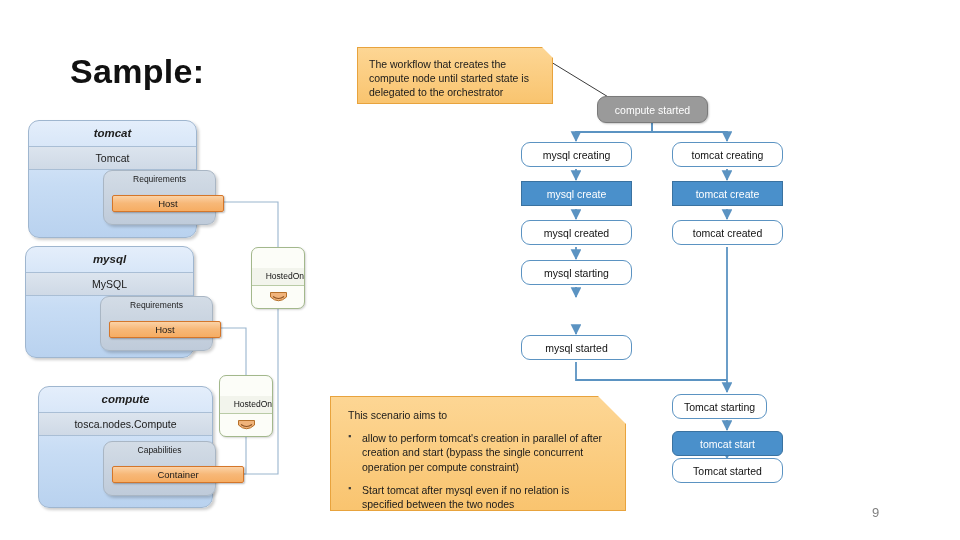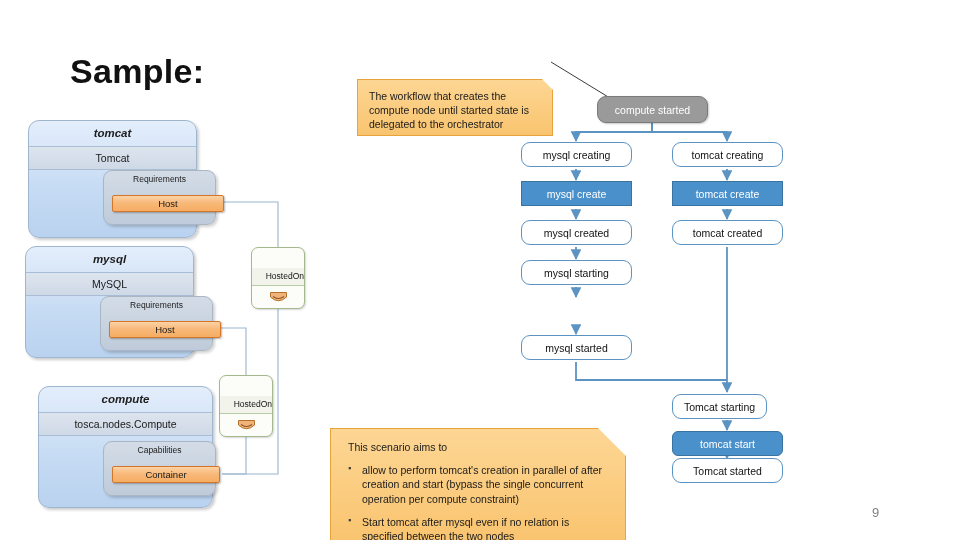--- a/index.html
+++ b/index.html
@@ -39,21 +39,20 @@
   
   .callout {
     background: #FBC97F;
     background: linear-gradient(180deg,#FDD694 0%, #F9C46F 100%);
     border: 1px solid #E8A33D;
     color: #1a1a1a;
     font-size: 10.5px;
     line-height: 1.35;
     padding: 9px 11px 9px 11px;
     box-shadow: 1px 1px 2px rgba(0,0,0,.22);
-    margin-top: 32px;
   }
   #callout-workflow {
     left: 357px; top: 47px;
     width: 196px; height: 57px;
     clip-path: polygon(0 0, calc(100% - 11px) 0, 100% 11px, 100% 100%, 0 100%);
   }
   #callout-scenario {
     left: 330px; top: 396px;
     width: 296px; height: 115px;
     clip-path: polygon(0 0, calc(100% - 28px) 0, 100% 28px, 100% 100%, 0 100%);
@@ -259,21 +258,21 @@
     <div class="subbox-title">Requirements</div>
     <div class="chip abs" style="left:8px; top:24px; width:112px;">Host</div>
   </div>
 
   <div class="abs node" style="left:38px; top:386px; width:175px; height:122px;">
     <div class="node-name">compute</div>
     <div class="node-type">tosca.nodes.Compute</div>
   </div>
   <div class="abs subbox" style="left:103px; top:441px; width:113px; height:55px;">
     <div class="subbox-title">Capabilities</div>
-    <div class="chip abs" style="left:8px; top:24px; width:108px;">Container</div>
+    <div class="chip abs" style="left:8px; top:24px; width:132px;">Container</div>
   </div>
 
   <div class="abs rel" style="left:251px; top:247px;">
     <div class="rel-title">HostedOn</div>
     <div class="rel-icon">
       <svg width="19" height="15" viewBox="0 0 19 15" aria-hidden="true">
         <path d="M1.5 2.5 L17.5 2.5 L17.5 7 Q9.5 14.5 1.5 7 Z" fill="#F0B37A" stroke="#B5702A" stroke-width="1"></path>
         <path d="M4 6.5 Q9.5 10.5 15 6.5" fill="none" stroke="#8A5020" stroke-width="1.1"></path>
       </svg>
     </div>

